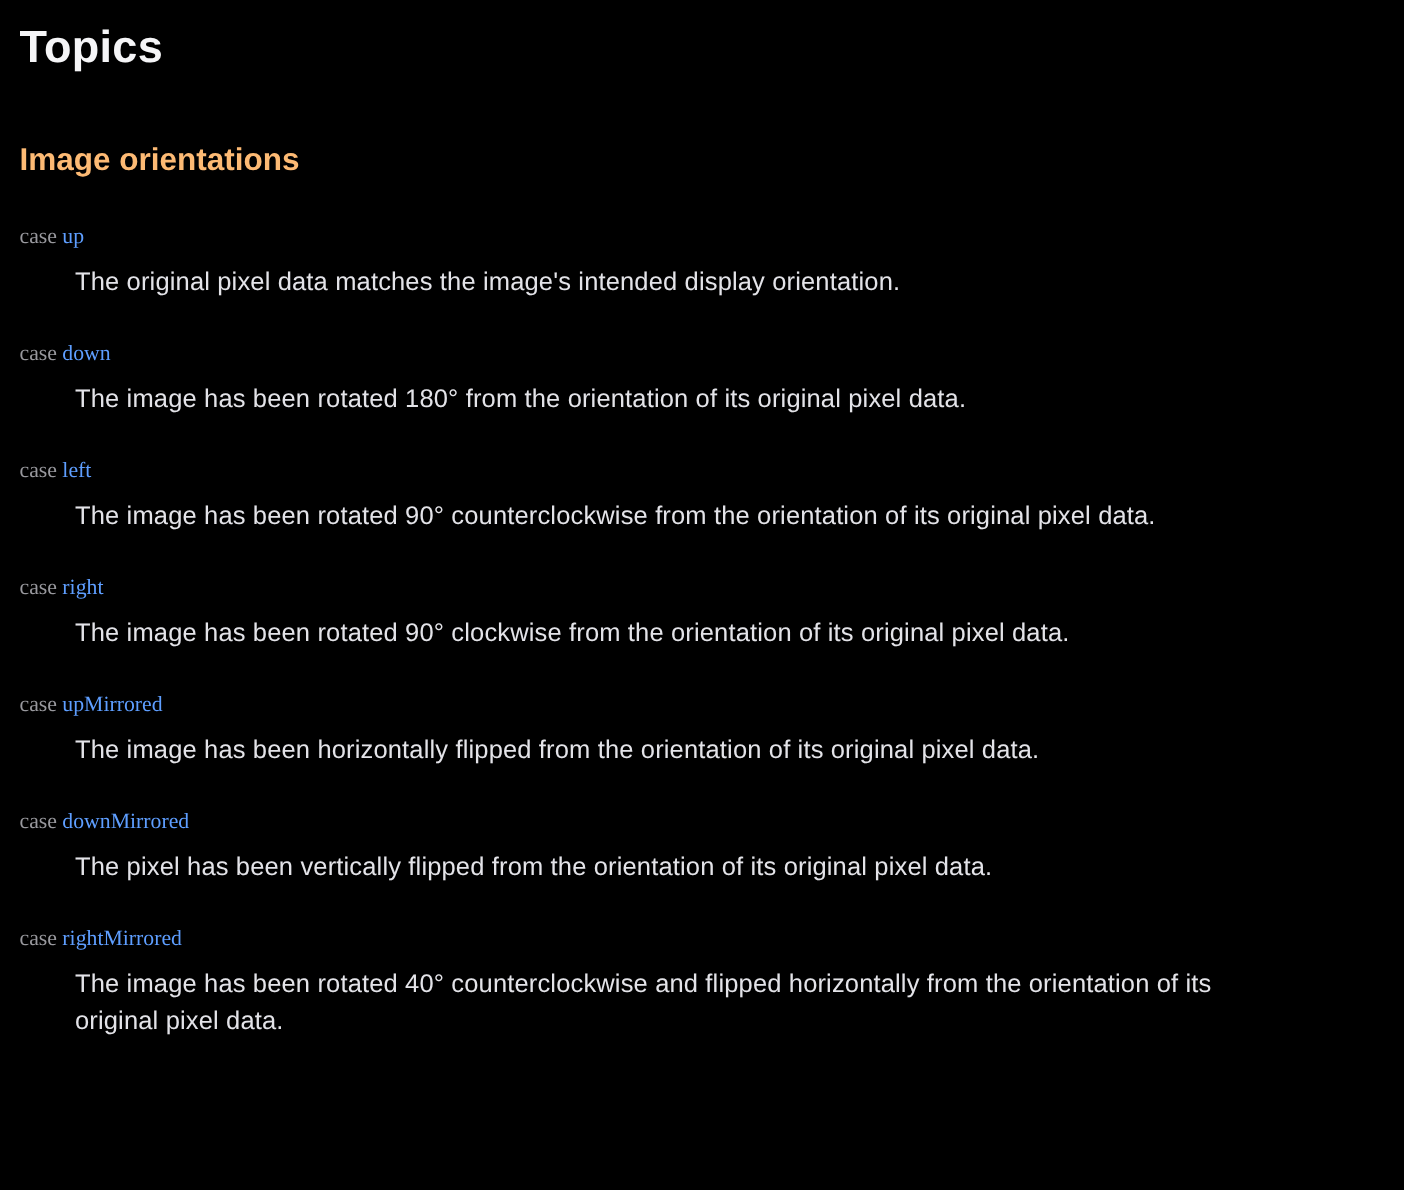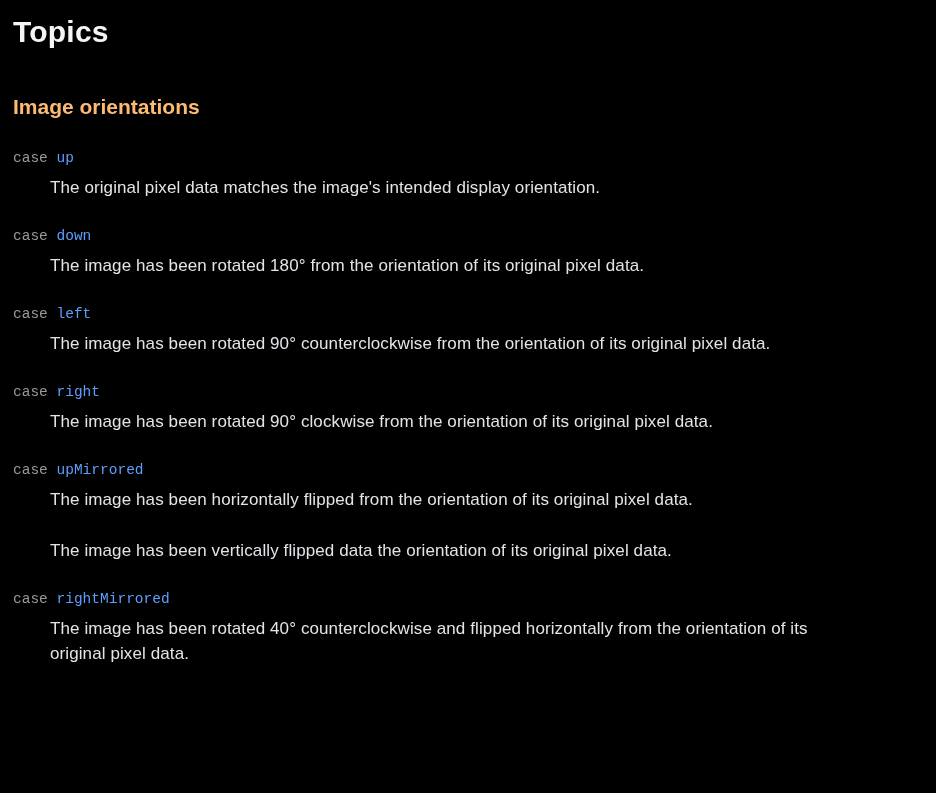--- a/index.html
+++ b/index.html
@@ -24,21 +24,21 @@
     font-size: 21px;
     font-weight: 700;
     margin-top: 46px;
     color: #fdba74;
   }
 
   .case-block { margin-top: 26px; }
   .case-block.first { margin-top: 29px; }
 
   .decl {
-    font-family: Liberation Mono, monospace;
+    font-family: Liberation Serif, serif;
     font-size: 14.5px;
     line-height: 20px;
     color: #98989d;
   }
   .case-link {
     color: #5e9eff;
     text-decoration: none;
     cursor: pointer;
   }
 
@@ -79,21 +79,22 @@
       <p class="decl"><span>case</span> <a href="#" class="case-link">right</a></p>
       <p class="desc">The image has been rotated 90° clockwise from the orientation of its original pixel data.</p>
     </div>
 
     <div class="case-block">
       <p class="decl"><span>case</span> <a href="#" class="case-link">upMirrored</a></p>
       <p class="desc">The image has been horizontally flipped from the orientation of its original pixel data.</p>
     </div>
 
     <div class="case-block">
-      <p class="desc">The image has been vertically flipped data the orientation of its original pixel data.</p>
+      <p class="decl"><span>case</span> <a href="#" class="case-link">downMirrored</a></p>
+      <p class="desc">The pixel has been vertically flipped from the orientation of its original pixel data.</p>
     </div>
 
 
     <div class="case-block">
       <p class="decl"><span>case</span> <a href="#" class="case-link">rightMirrored</a></p>
       <p class="desc">The image has been rotated 40° counterclockwise and flipped horizontally from the orientation of its original pixel data.</p>
     </div>
   </section>
 </main>
 

